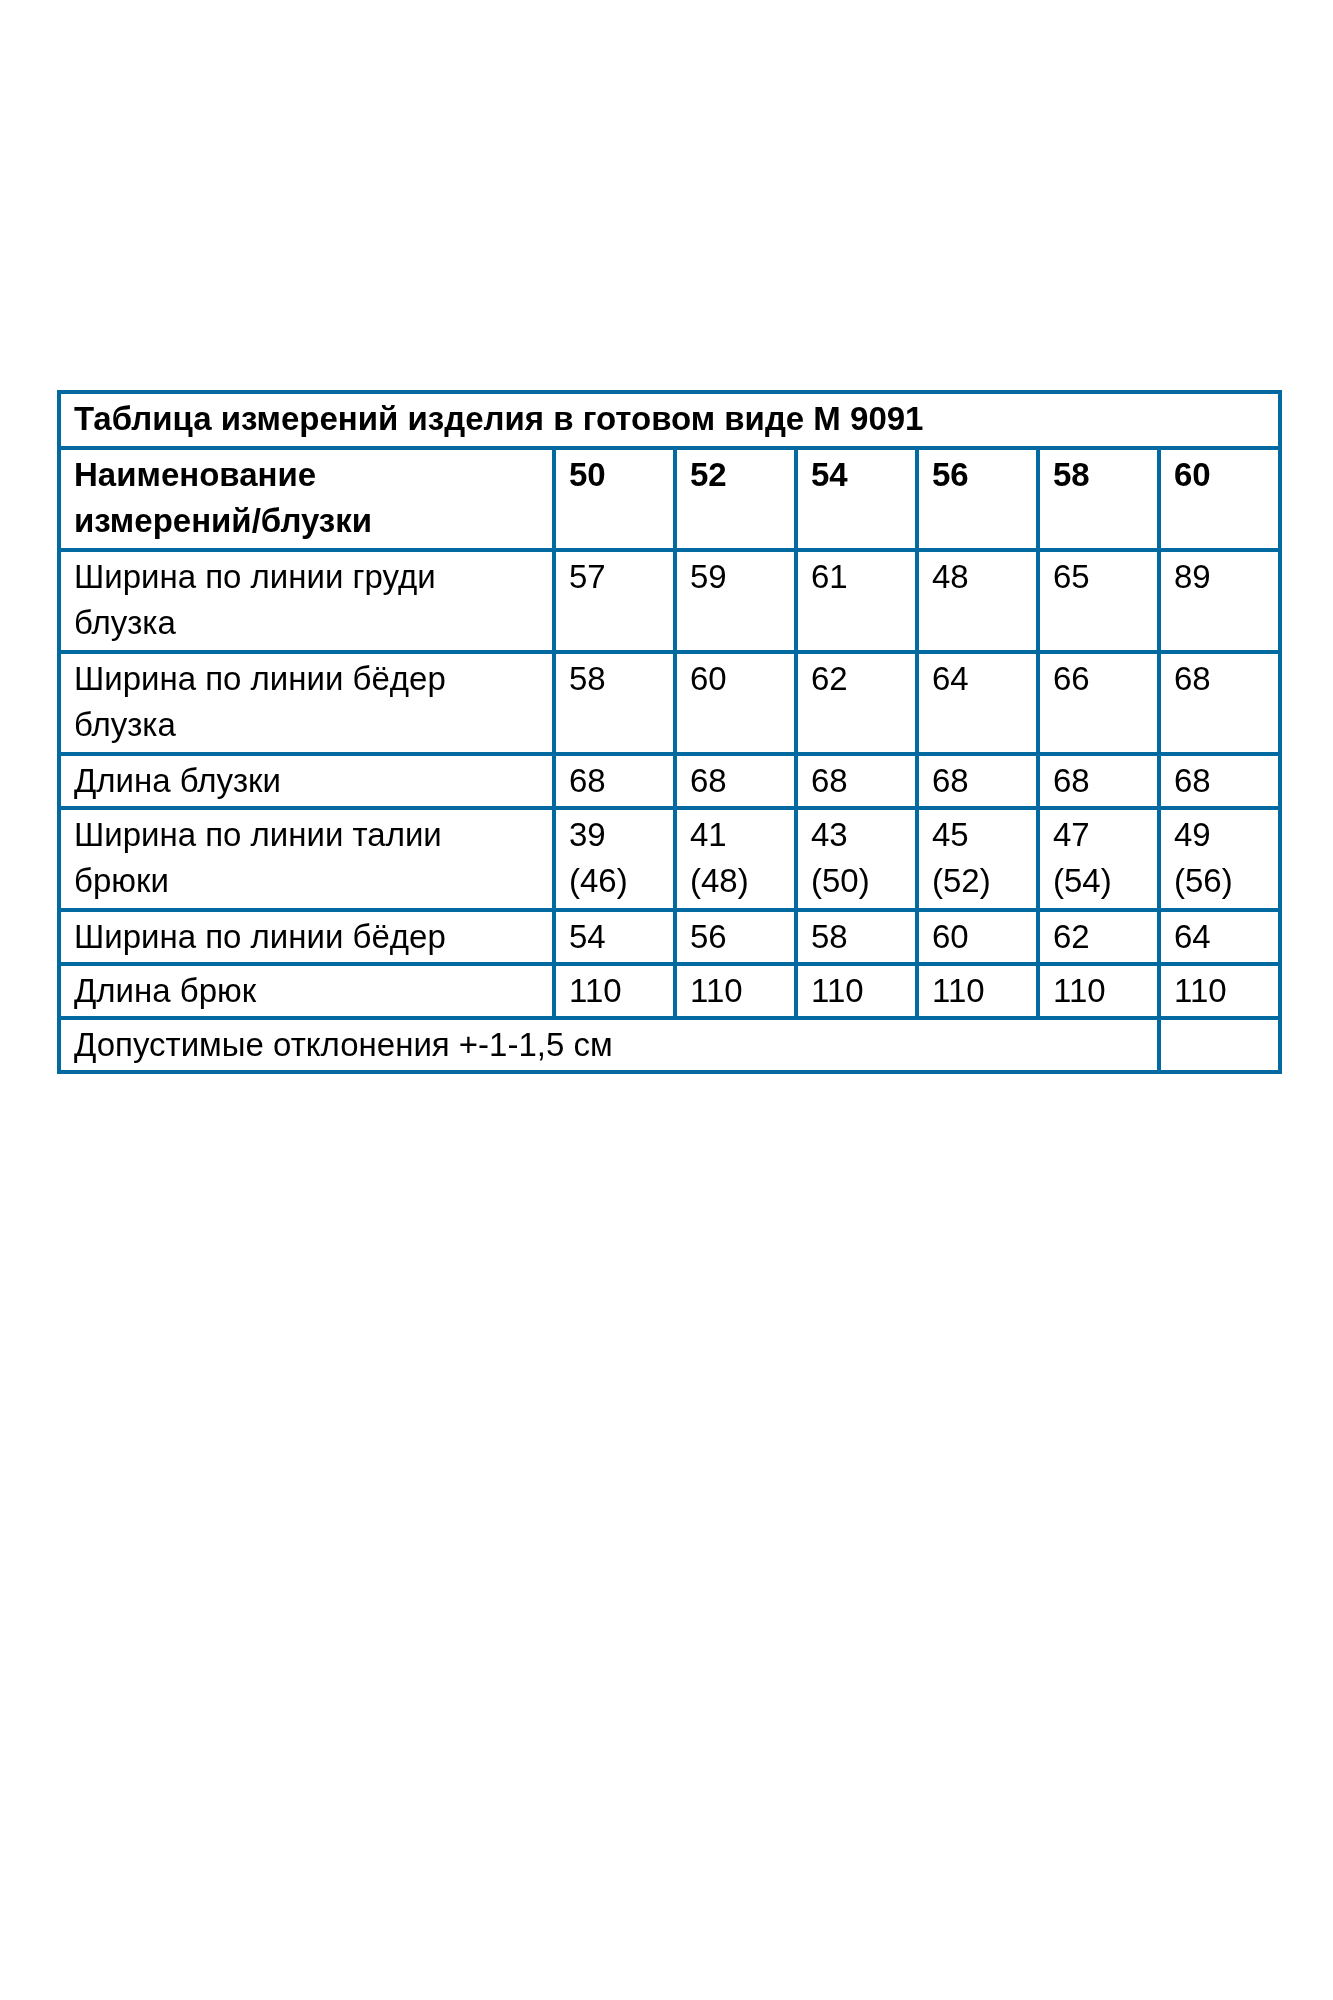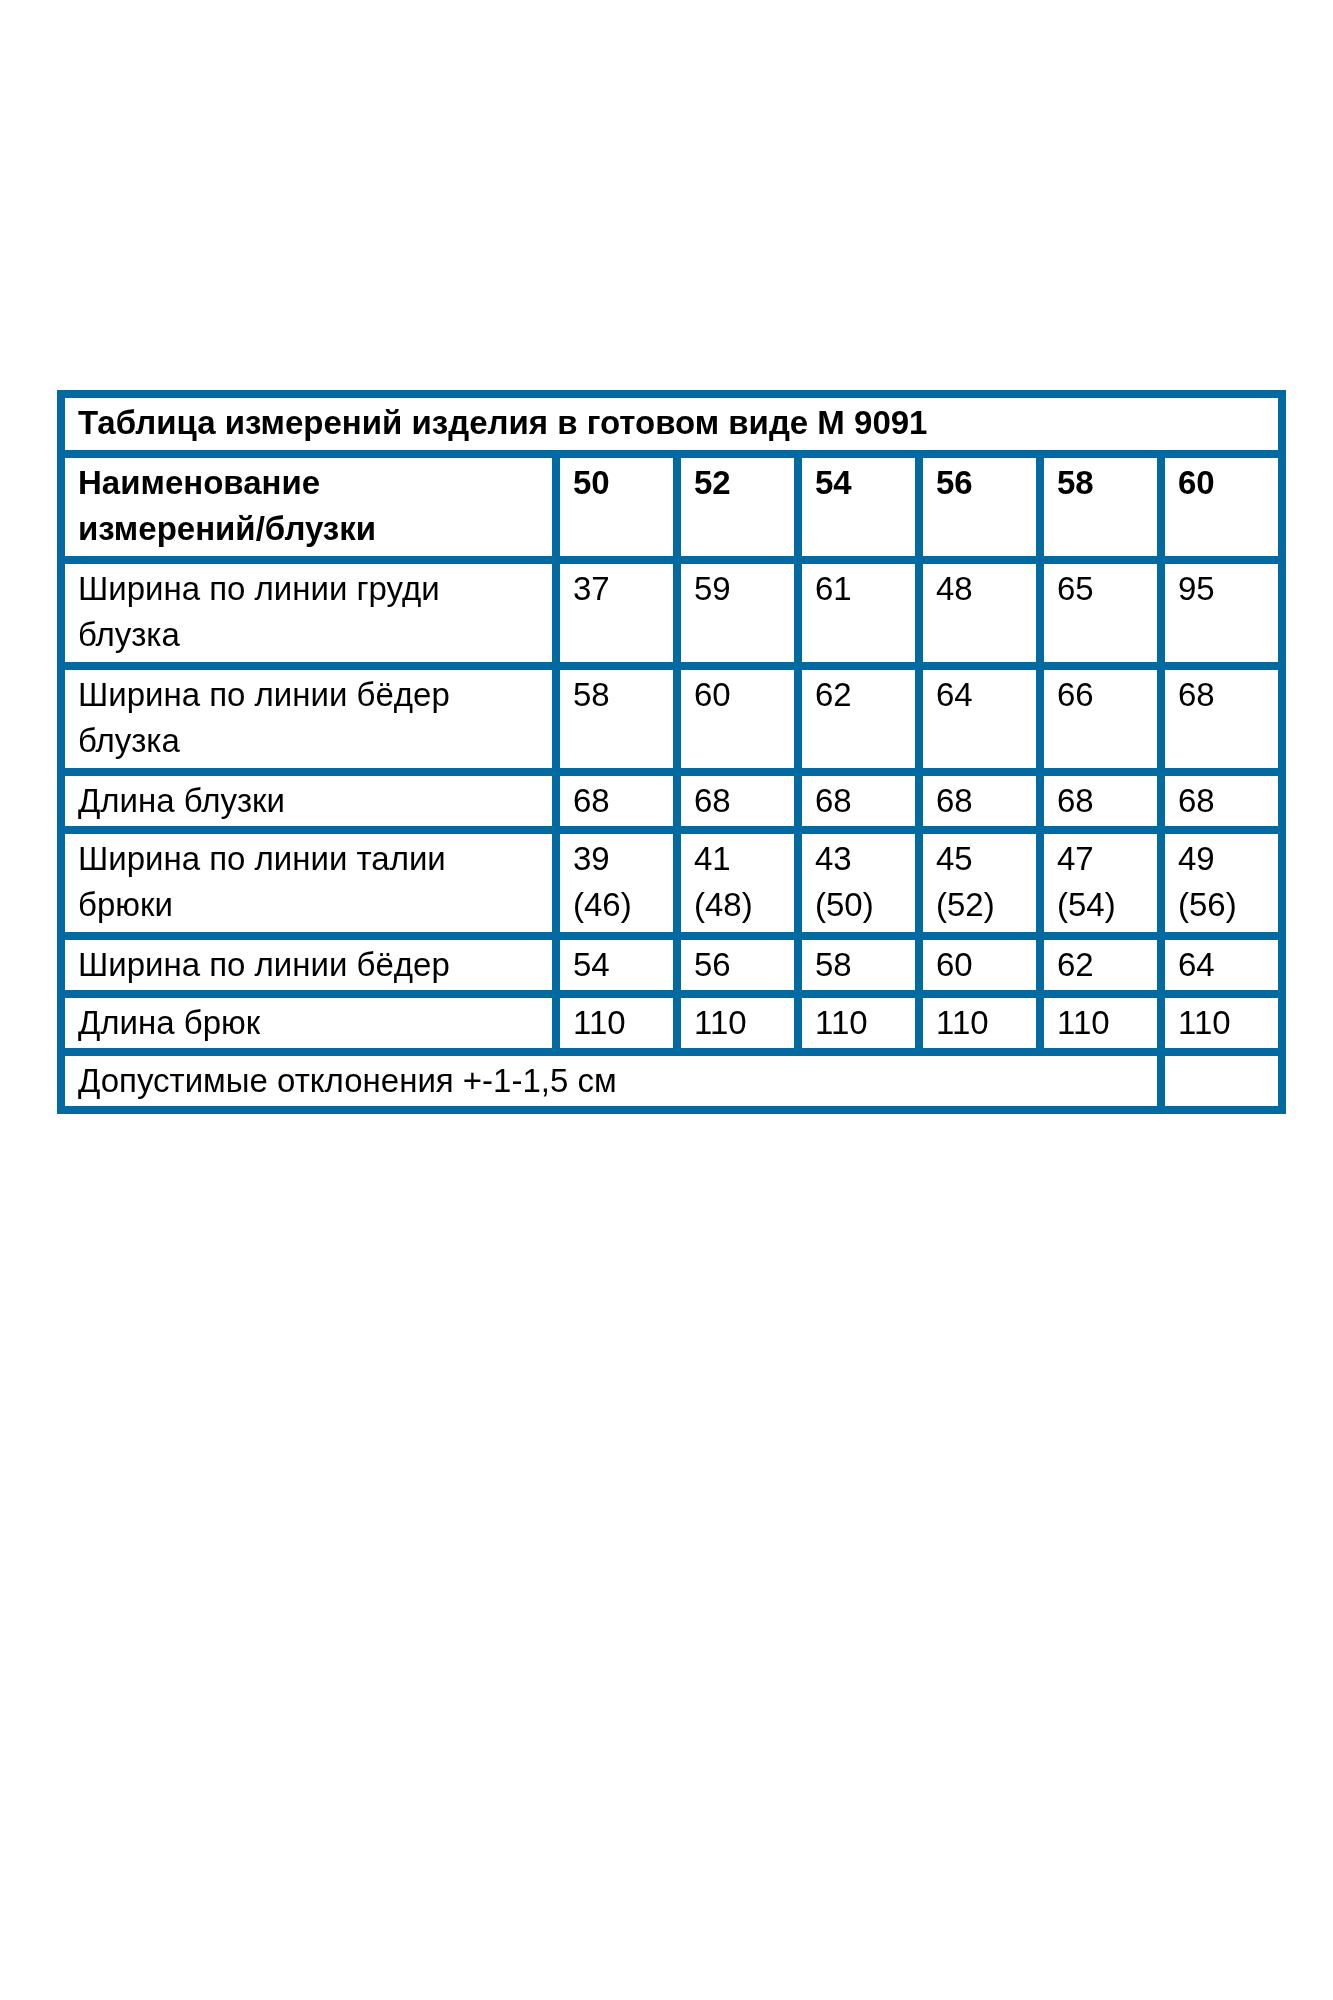--- a/index.html
+++ b/index.html
@@ -21,21 +21,21 @@
   }
   table.measure-table {
     border-collapse: collapse;
     table-layout: fixed;
     width: 1220px;
     background: #ffffff;
   }
   table.measure-table col.c-label { width: 495px; }
   table.measure-table col.c-size  { width: 121px; }
   table.measure-table td, table.measure-table th {
-    border: 8px solid #0369a1;
+    border: 4px solid #0369a1;
     vertical-align: top;
     text-align: left;
     padding: 2px 8px 2px 13px;
     font-size: 33px;
     line-height: 46px;
     white-space: pre-line;
     overflow: hidden;
   }
   table.measure-table { border: 3px solid #111111; }
   tr.r-title  > td { font-weight: bold; height: 48px; }
@@ -69,26 +69,26 @@
         <th>52</th>
         <th>54</th>
         <th>56</th>
         <th>58</th>
         <th>60</th>
       </tr>
 
       <tr class="r-2line">
         <td>Ширина по линии груди
 блузка</td>
-        <td>37</td>
+        <td>57</td>
         <td>59</td>
         <td>61</td>
         <td>48</td>
         <td>65</td>
-        <td>95</td>
+        <td>89</td>
       </tr>
 
       <tr class="r-2line">
         <td>Ширина по линии бёдер
 блузка</td>
         <td>58</td>
         <td>60</td>
         <td>62</td>
         <td>64</td>
         <td>66</td>

